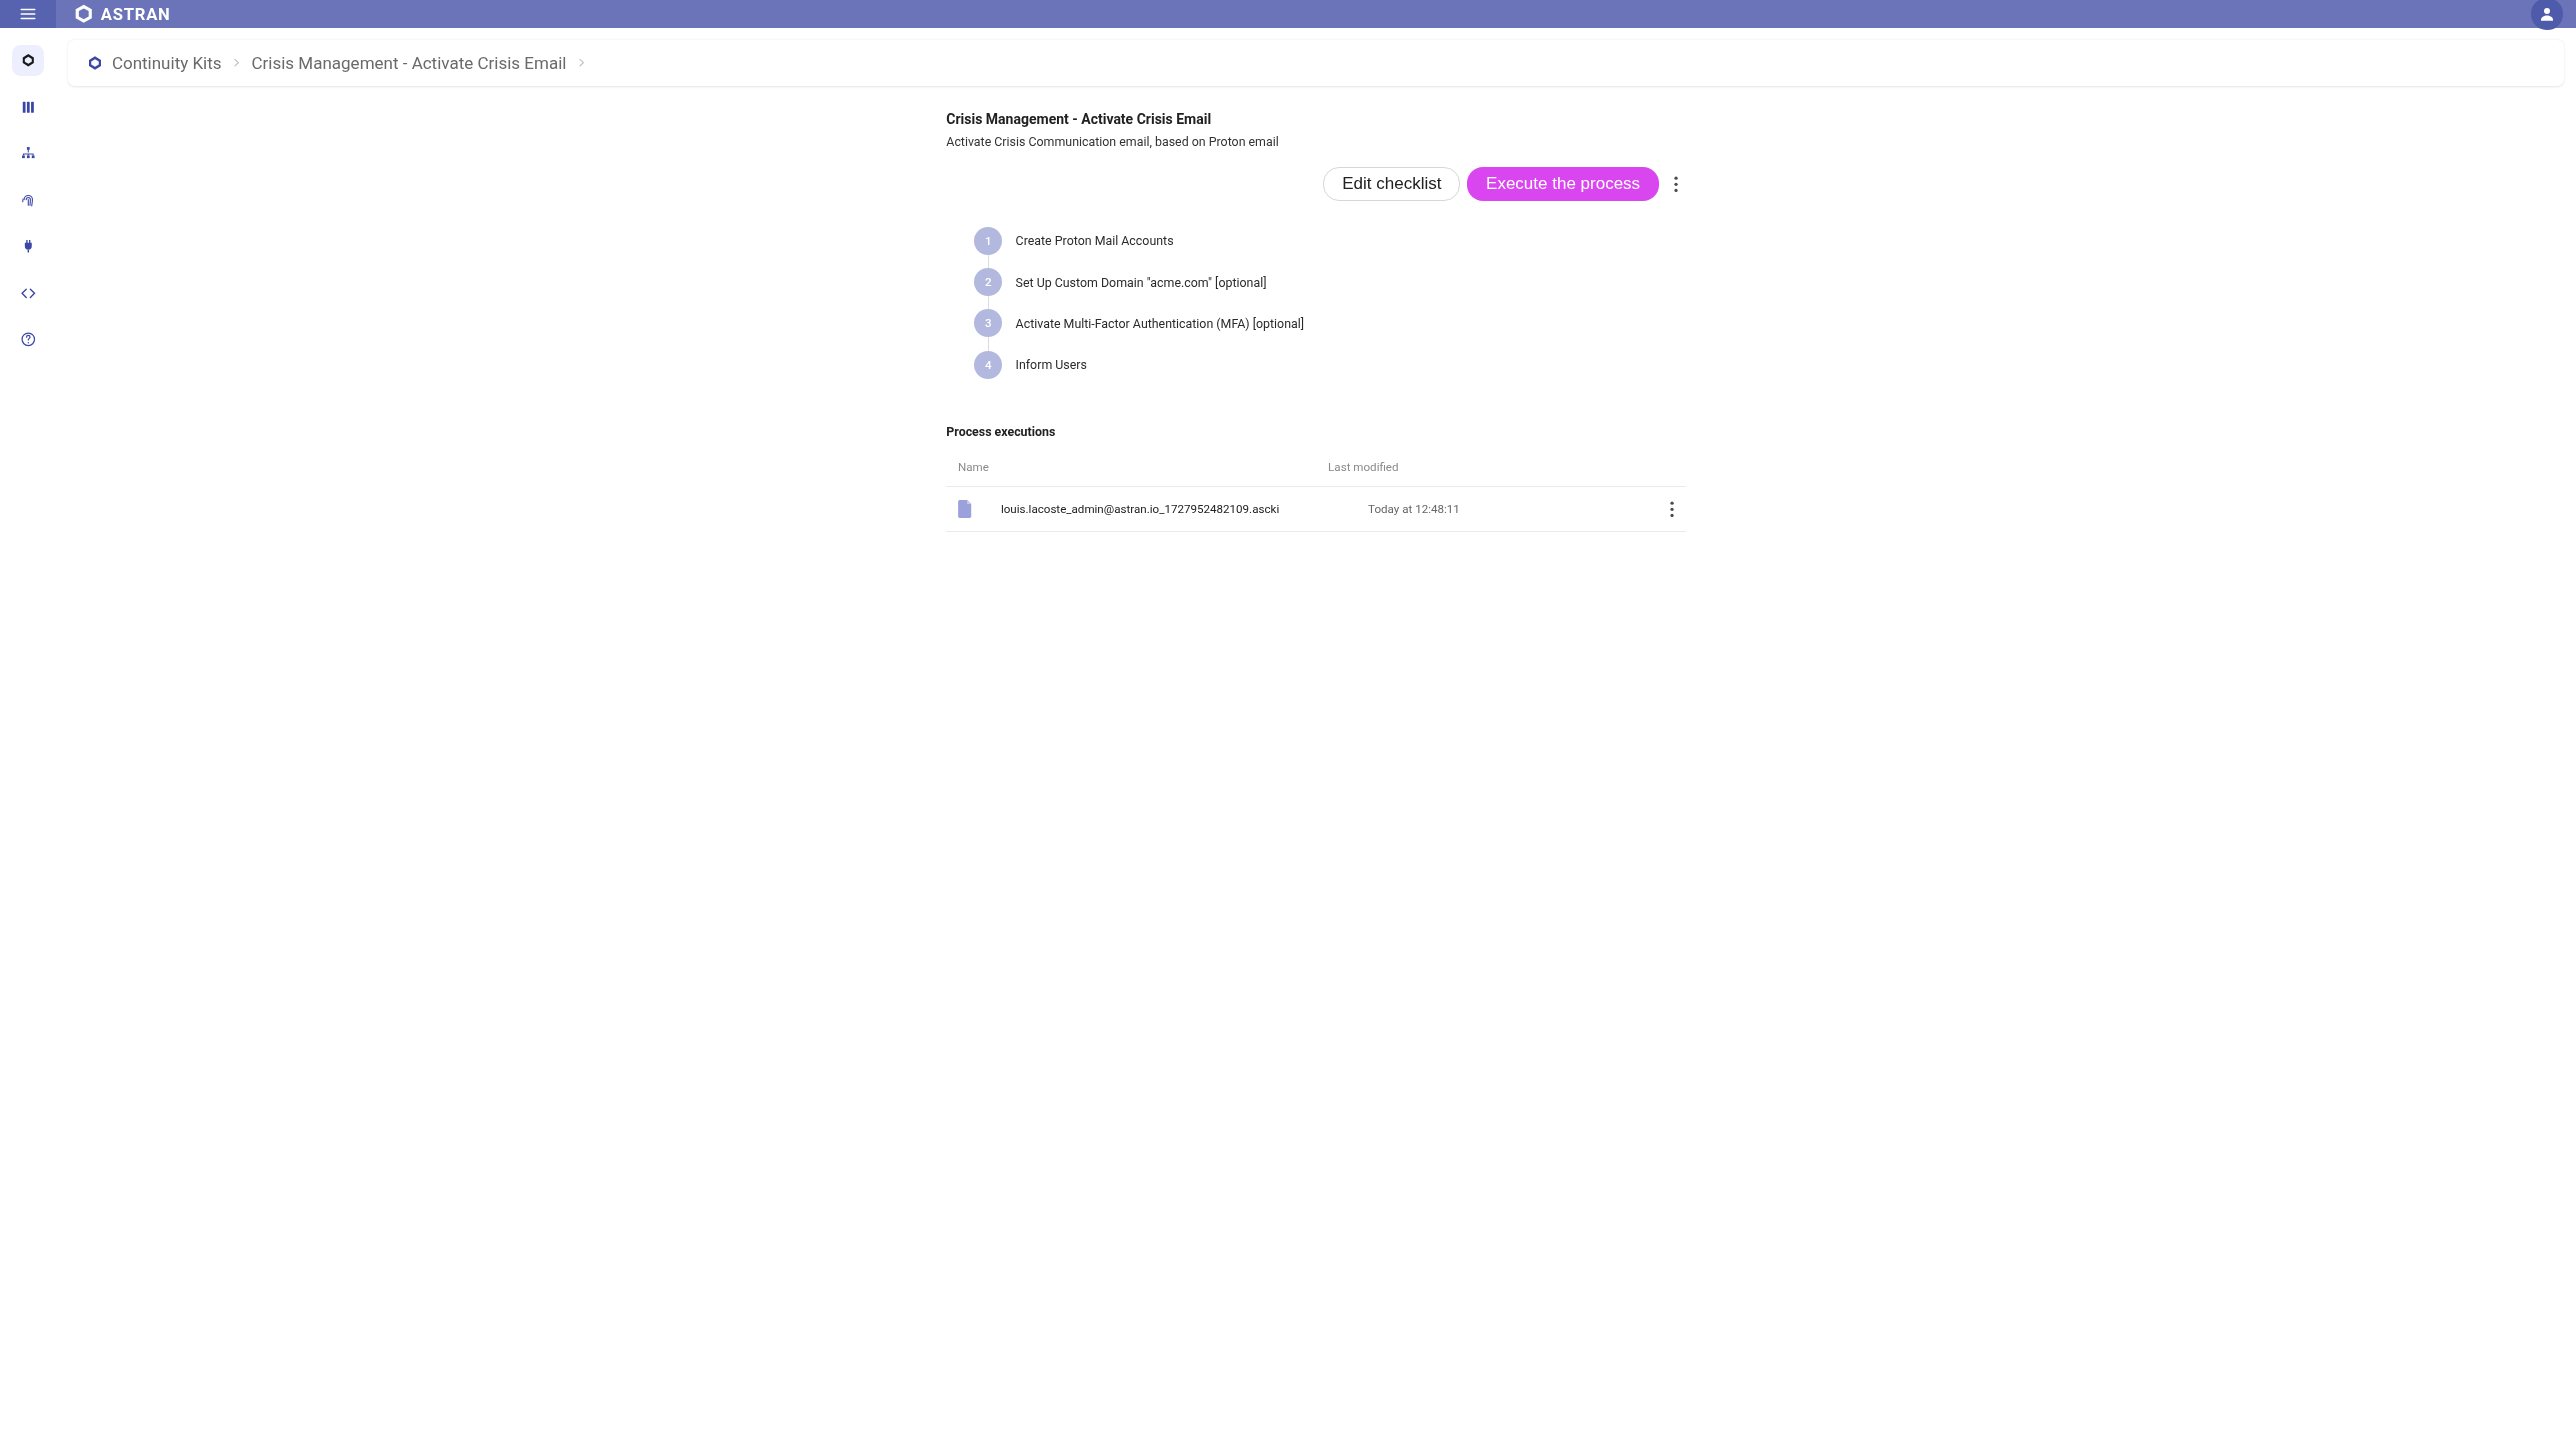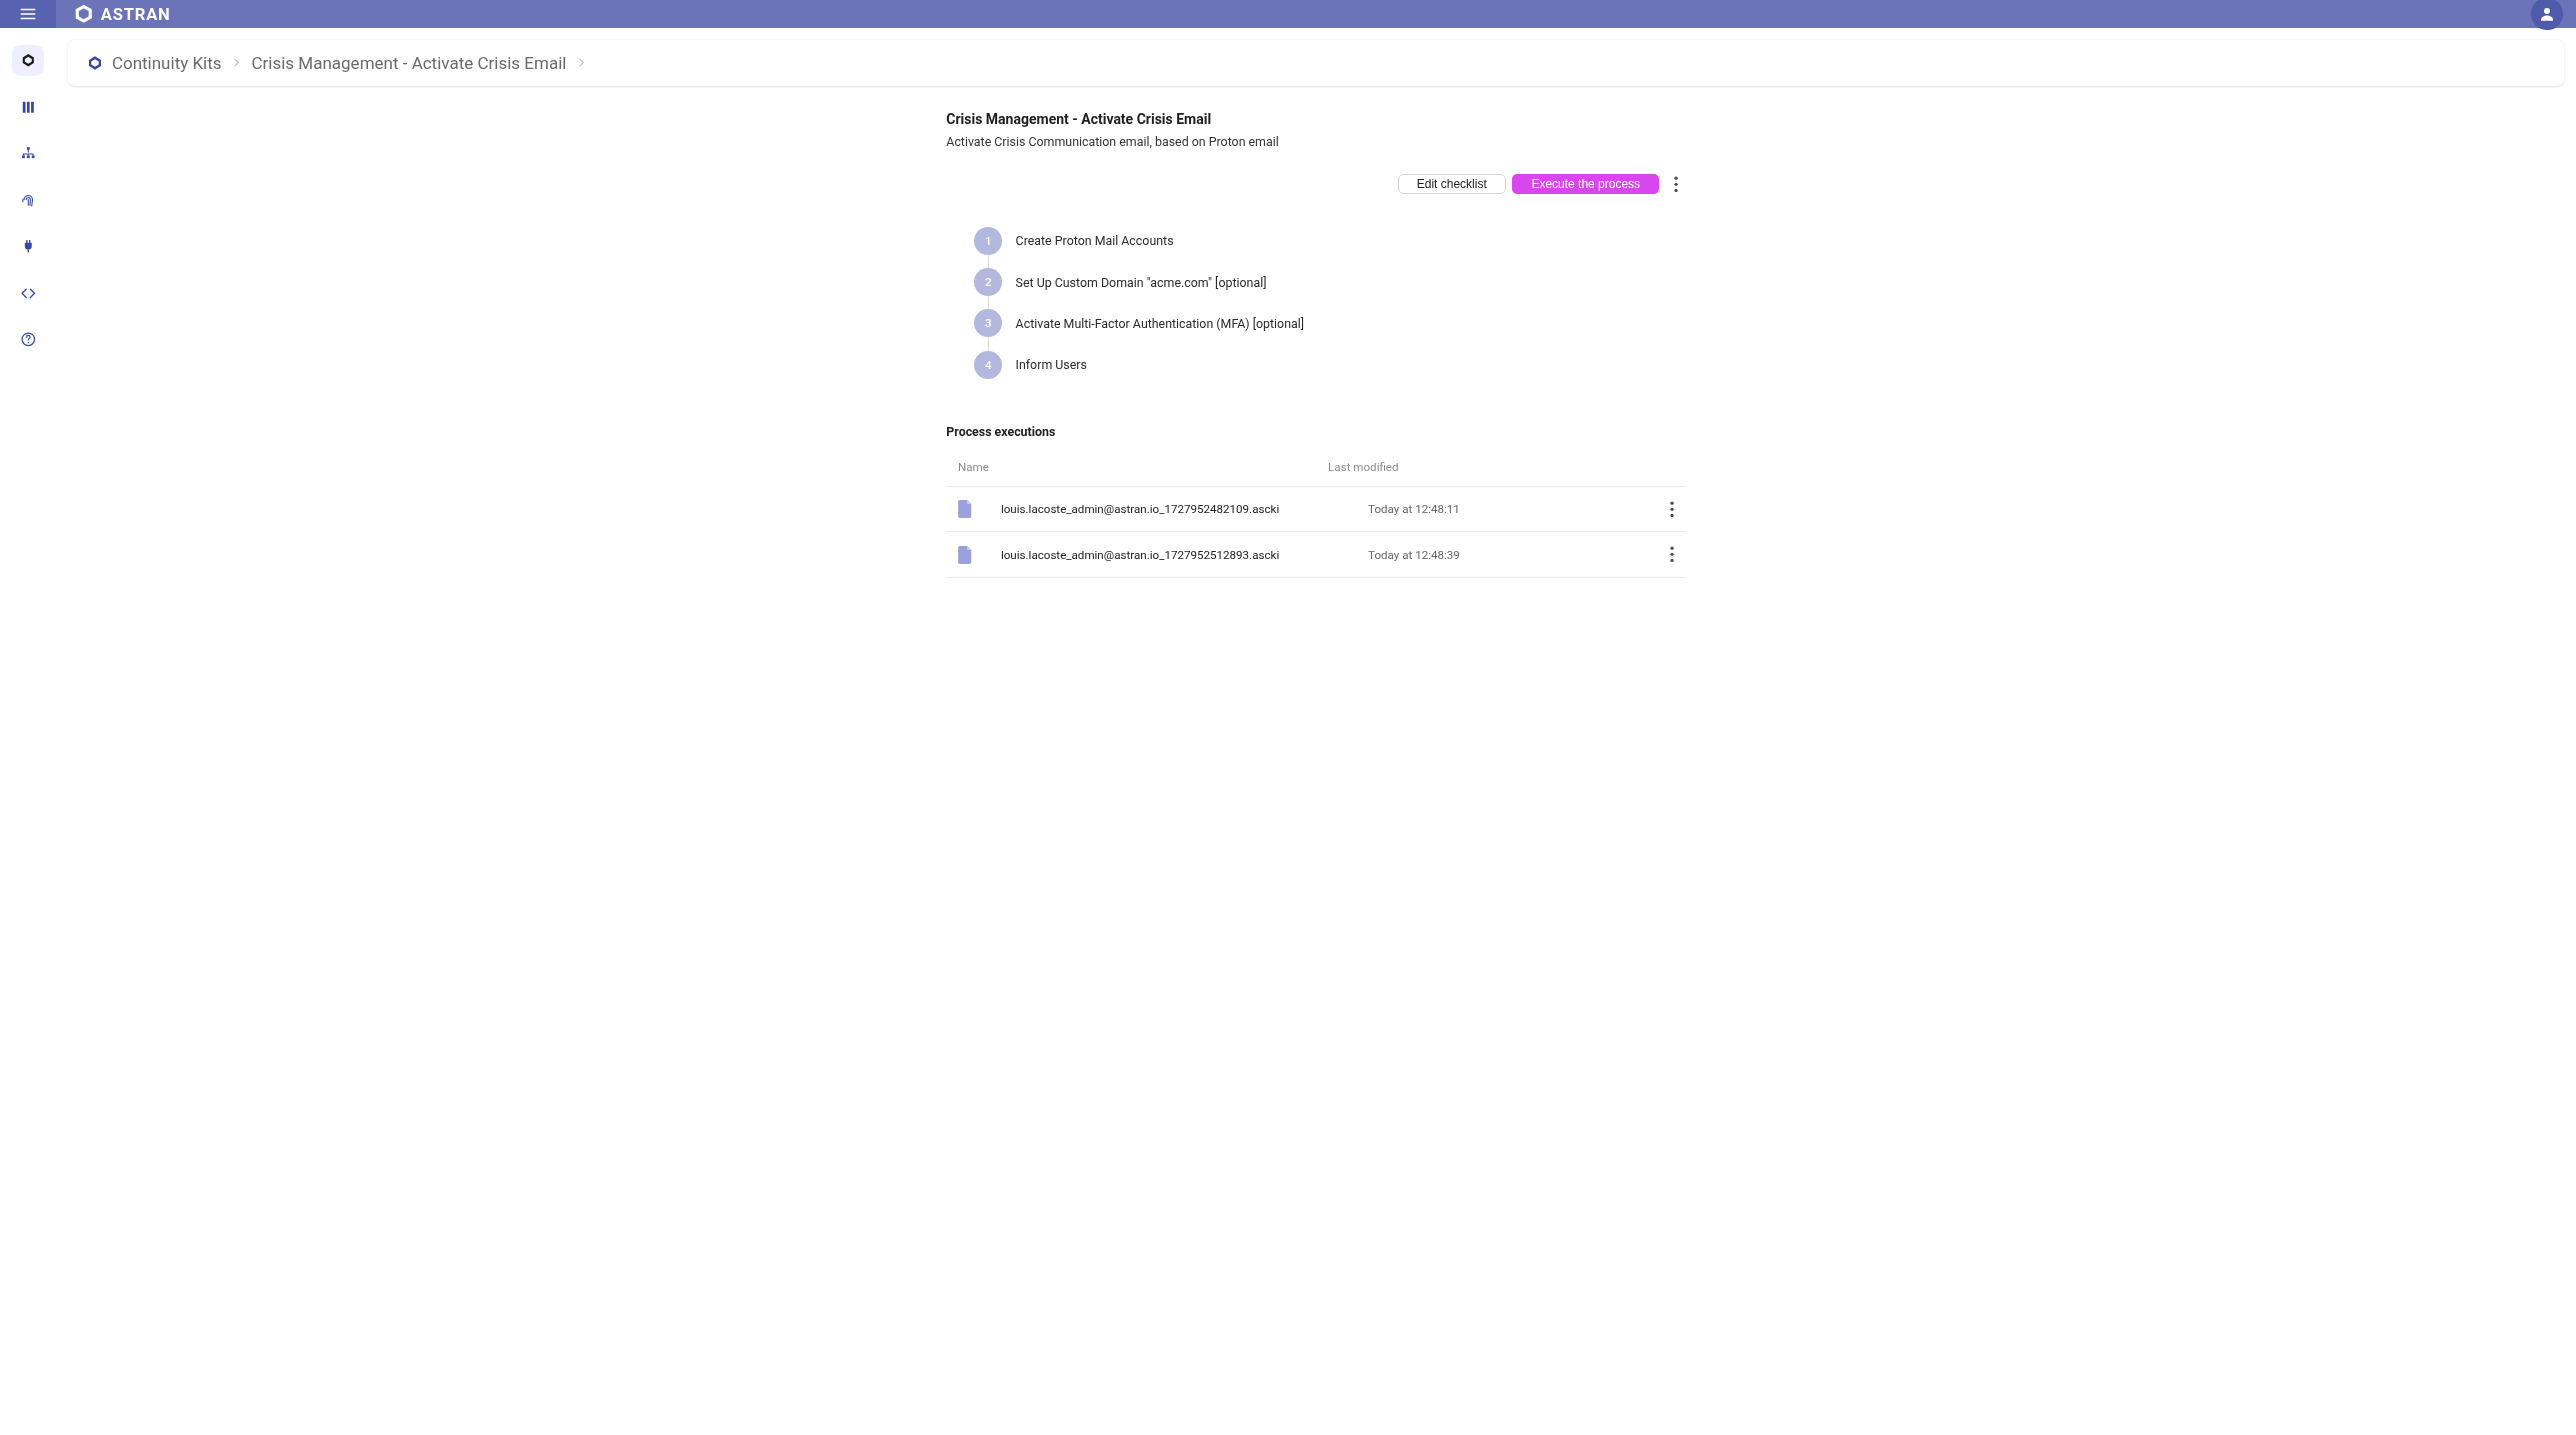--- a/index.html
+++ b/index.html
@@ -95,24 +95,24 @@
   .page-sub { font-size: 12.4px; color: #333; margin-top: 6.6px; }
 
   .actions {
     display: flex;
     gap: 6.6px;
     justify-content: flex-end;
     align-items: center;
     margin-top: 18px;
   }
   .btn {
-    height: 20px;
+    height: 34px;
     padding: 0 18px;
-    border-radius: 5px;
-    font-size: 12px;
+    border-radius: 16px;
+    font-size: 17px;
     cursor: pointer;
     display: inline-flex; align-items: center;
     border: 0.8px solid transparent;
   }
   .btn-outline {
     background: #fff;
     color: #212121;
     border-color: #d7d7d7;
   }
   .btn-primary {
@@ -339,35 +339,18 @@
           <div class="exec-mod">Today at 12:48:11</div>
           <div class="row-more">
             <svg viewBox="0 0 5 20">
                 <circle cx="2.5" cy="2.5" r="2"></circle>
                 <circle cx="2.5" cy="10" r="2"></circle>
                 <circle cx="2.5" cy="17.5" r="2"></circle>
               </svg>
           </div>
         </div>
 
-        <div class="exec-row">
-          <div class="exec-name">
-            <svg class="file-icon" viewBox="0 0 18 22">
-                <path d="M2 0h9l5 5v15a2 2 0 01-2 2H2a2 2 0 01-2-2V2a2 2 0 012-2z" fill="#9AA1DB"></path>
-                <path d="M11 0v5h5" fill="#C8CCF0"></path>
-              </svg>
-            <span>louis.lacoste_admin@astran.io_1727952512893.ascki</span>
-          </div>
-          <div class="exec-mod">Today at 12:48:39</div>
-          <div class="row-more">
-            <svg viewBox="0 0 5 20">
-                <circle cx="2.5" cy="2.5" r="2"></circle>
-                <circle cx="2.5" cy="10" r="2"></circle>
-                <circle cx="2.5" cy="17.5" r="2"></circle>
-              </svg>
-          </div>
-        </div>
 
       </div>
     </div>
   </div>
 </div>
 
 
 </body></html>

